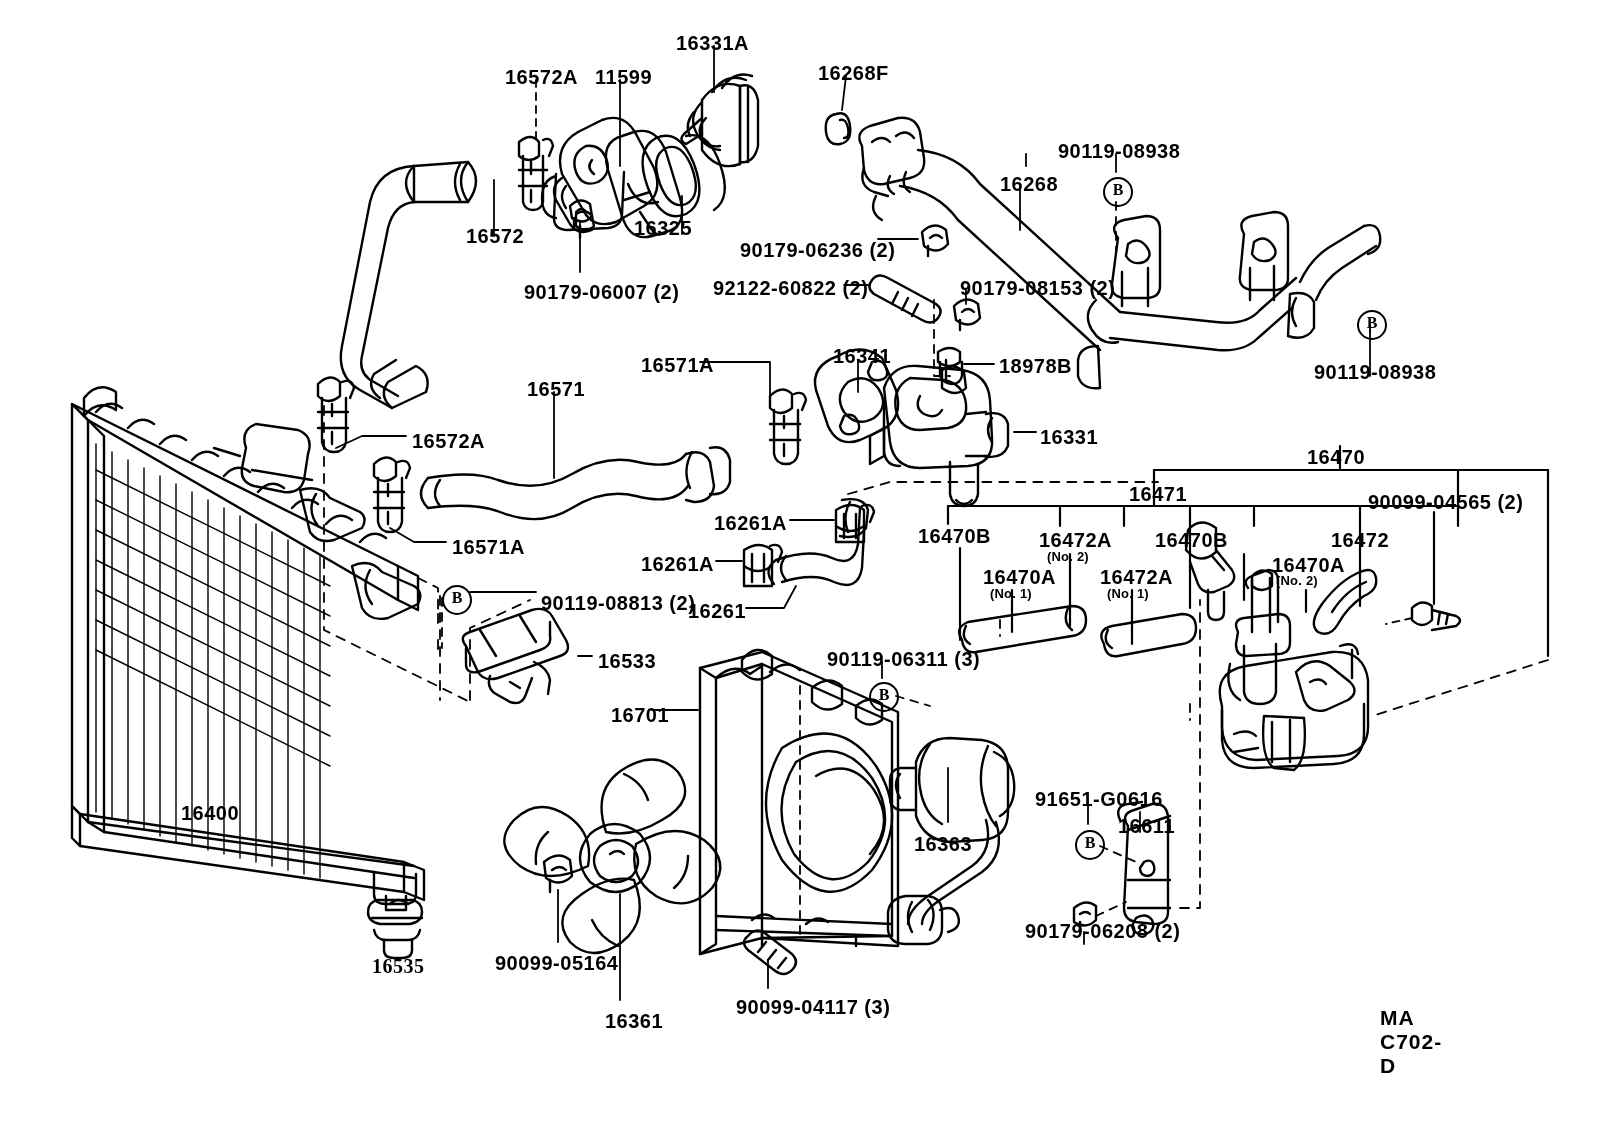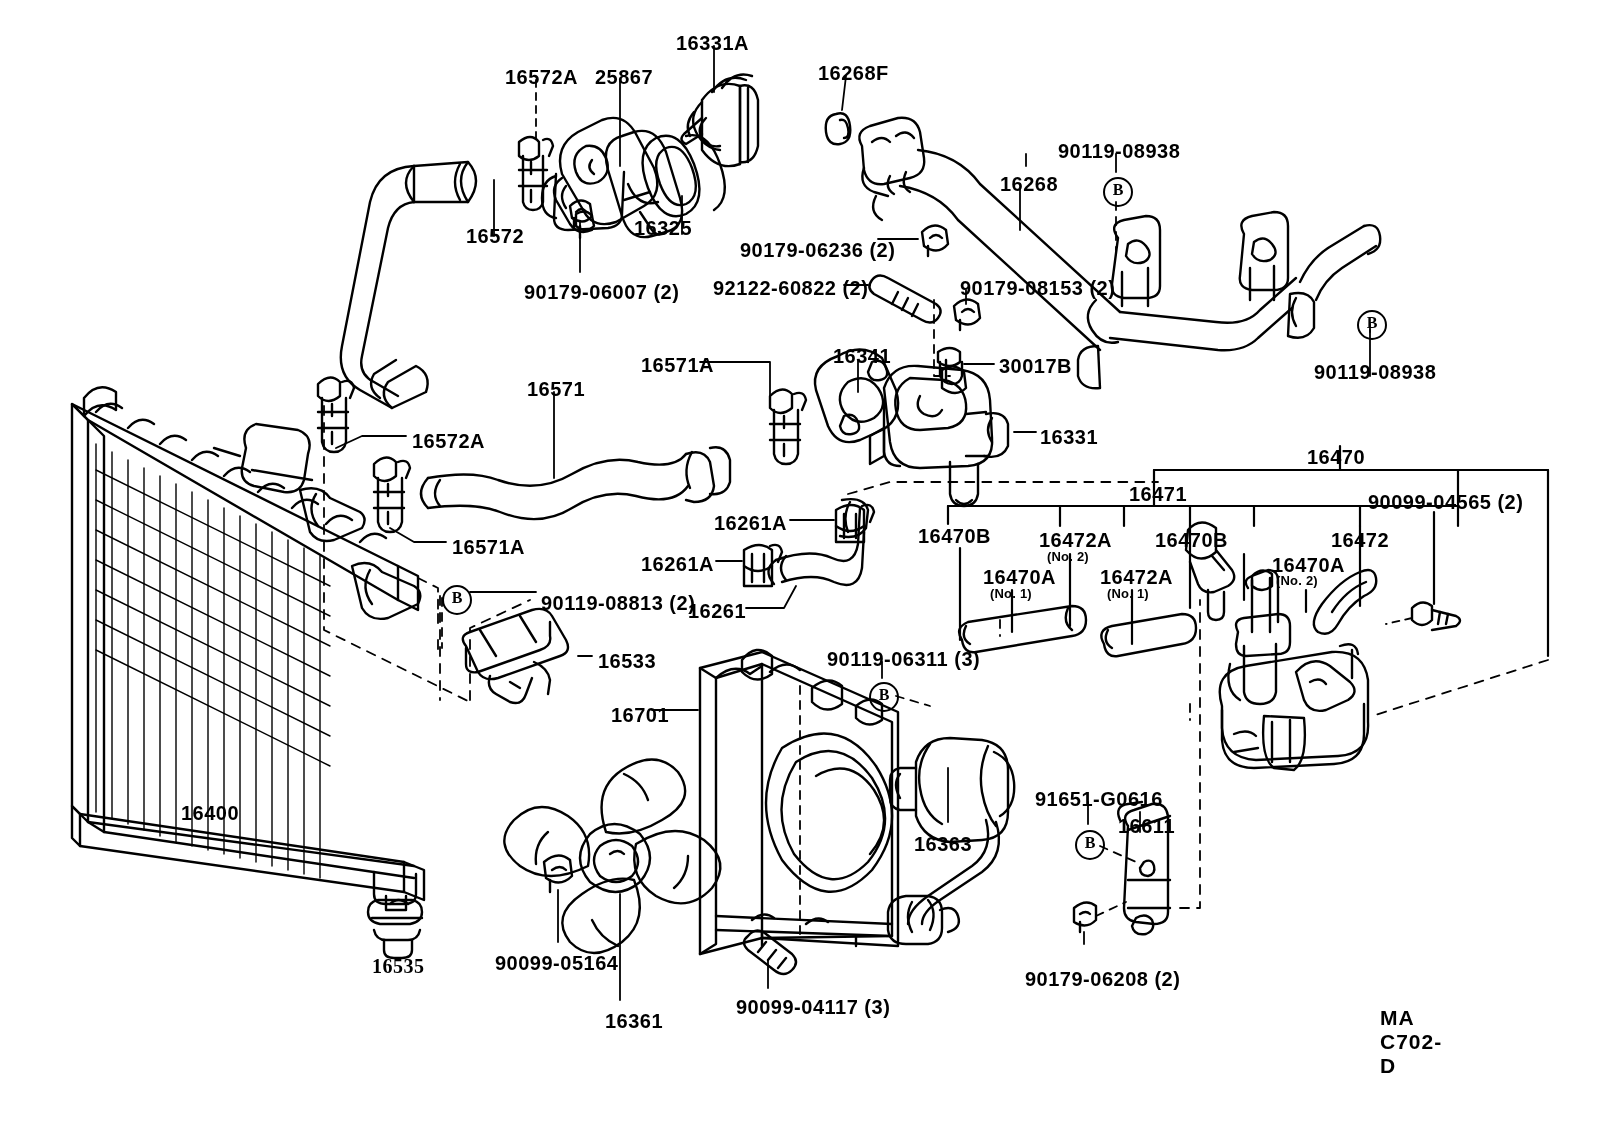--- a/index.html
+++ b/index.html
@@ -521,32 +521,32 @@
     <g stroke-dasharray="8 7" stroke-width="1.8">
       <path d="M1000 620 L1000 636 M1190 704 L1190 720"></path>
     </g>
 
   </g>
 </svg>
 
 <div id="labels">
       <div class="lbl l20" style="left: 676px; top: 32px;">16331A</div>
       <div class="lbl l20" style="left: 505px; top: 66px;">16572A</div>
-      <div class="lbl l20" style="left: 595px; top: 66px;">25867</div>
+      <div class="lbl l20" style="left: 595px; top: 66px;">11599</div>
       <div class="lbl l20" style="left: 818px; top: 62px;">16268F</div>
       <div class="lbl l20" style="left: 1058px; top: 140px;">90119-08938</div>
       <div class="lbl l20" style="left: 1000px; top: 173px;">16268</div>
       <div class="lbl l20" style="left: 466px; top: 225px;">16572</div>
       <div class="lbl l20" style="left: 634px; top: 217px;">16325</div>
       <div class="lbl l20" style="left: 740px; top: 239px;">90179-06236 (2)</div>
       <div class="lbl l20" style="left: 524px; top: 281px;">90179-06007 (2)</div>
       <div class="lbl l20" style="left: 713px; top: 277px;">92122-60822 (2)</div>
       <div class="lbl l20" style="left: 960px; top: 277px;">90179-08153 (2)</div>
       <div class="lbl l20" style="left: 833px; top: 345px;">16341</div>
-      <div class="lbl l20" style="left: 999px; top: 355px;">30017B</div>
+      <div class="lbl l20" style="left: 999px; top: 355px;">18978B</div>
       <div class="lbl l20" style="left: 1314px; top: 361px;">90119-08938</div>
       <div class="lbl l20" style="left: 641px; top: 354px;">16571A</div>
       <div class="lbl l20" style="left: 527px; top: 378px;">16571</div>
       <div class="lbl l20" style="left: 412px; top: 430px;">16572A</div>
       <div class="lbl l20" style="left: 1040px; top: 426px;">16331</div>
       <div class="lbl l20" style="left: 1307px; top: 446px;">16470</div>
       <div class="lbl l20" style="left: 1129px; top: 483px;">16471</div>
       <div class="lbl l20" style="left: 1368px; top: 491px;">90099-04565 (2)</div>
       <div class="lbl l20" style="left: 452px; top: 536px;">16571A</div>
       <div class="lbl l20" style="left: 714px; top: 512px;">16261A</div>
@@ -565,21 +565,21 @@
       <div class="lbl l20" style="left: 541px; top: 592px;">90119-08813 (2)</div>
       <div class="lbl l20" style="left: 688px; top: 600px;">16261</div>
       <div class="lbl l20" style="left: 598px; top: 650px;">16533</div>
       <div class="lbl l20" style="left: 827px; top: 648px;">90119-06311 (3)</div>
       <div class="lbl l20" style="left: 611px; top: 704px;">16701</div>
       <div class="lbl l20" style="left: 181px; top: 802px;">16400</div>
       <div class="lbl l20" style="left: 1035px; top: 788px;">91651-G0616</div>
       <div class="lbl l20" style="left: 1118px; top: 815px; text-align: right;">16611</div>
       <div class="lbl l20" style="left: 914px; top: 833px;">16363</div>
       <div class="lbl l20" style="left: 495px; top: 952px;">90099-05164</div>
-      <div class="lbl l20" style="left: 1025px; top: 968px; text-align: center;">90179-06208 (2)</div>
+      <div class="lbl l20" style="left: 1025px; top: 920px; text-align: center;">90179-06208 (2)</div>
       <div class="lbl l20" style="left: 372px; top: 955px; font-family: Liberation Serif, serif;">16535</div>
       <div class="lbl l20" style="left: 709px; top: 996px; margin-left: 27px;">90099-04117 (3)</div>
       <div class="lbl l20" style="left: 605px; top: 1010px;">16361</div>
     </div>
 
 <div id="bubbles">
       <div class="bcirc" style="left: 1103px; top: 177px;">B</div>
       <div class="bcirc" style="left: 1357px; top: 310px;">B</div>
       <div class="bcirc" style="left: 442px; top: 585px;">B</div>
       <div class="bcirc" style="left: 869px; top: 682px;">B</div>

